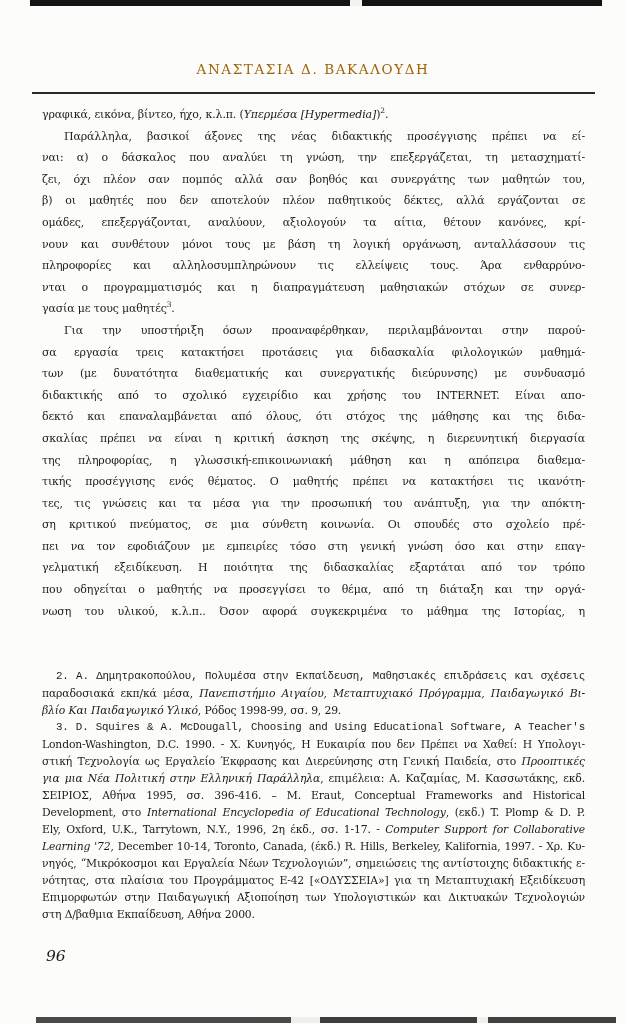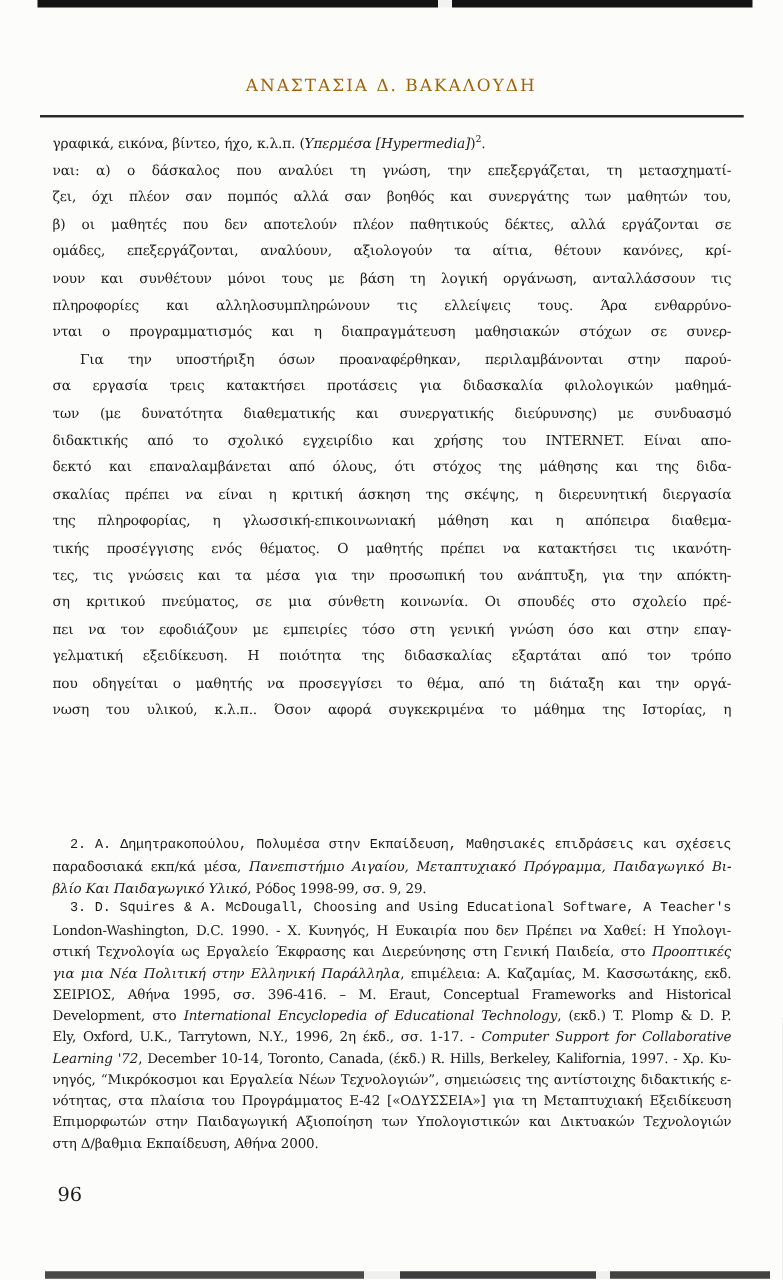--- a/index.html
+++ b/index.html
@@ -31,41 +31,43 @@
   }
   .bodytext .line{height:21.6px;}
   .footnotes .line{height:17px;}
   .bodytext .indent{text-indent:22px;}
   .footnotes .indent{text-indent:14px;font-family:Liberation Mono, monospace;}
   .line.plast{text-align-last:left;}
   .it{font-style:italic;}
   sup{font-size:.68em;vertical-align:super;line-height:0;}
   .pagenum{
     position:absolute;top:947px;left:46px;
-    font-size:15.5px;color:#1d1d1d;
+    font-style:italic;font-size:15.5px;color:#1d1d1d;
   }
 </style>
 </head>
 <body>
 
 <div class="page">
   <div class="scanbar top"></div>
 
   <div class="author">ΑΝΑΣΤΑΣΙΑ Δ. ΒΑΚΑΛΟΥΔΗ</div>
   <div class="rule"></div>
 
   <div class="bodytext">
       <div class="line plast"><span>γραφικά, εικόνα, βίντεο, ήχο, κ.λ.π. (</span><span class="it">Υπερμέσα [Hypermedia]</span><span>)</span><sup>2</sup><span>.</span></div>
+      <div class="line indent"><span>Παράλληλα, βασικοί άξονες της νέας διδακτικής προσέγγισης πρέπει να εί-</span></div>
       <div class="line"><span>ναι: α) ο δάσκαλος που αναλύει τη γνώση, την επεξεργάζεται, τη μετασχηματί-</span></div>
       <div class="line"><span>ζει, όχι πλέον σαν πομπός αλλά σαν βοηθός και συνεργάτης των μαθητών του,</span></div>
       <div class="line"><span>β) οι μαθητές που δεν αποτελούν πλέον παθητικούς δέκτες, αλλά εργάζονται σε</span></div>
       <div class="line"><span>ομάδες, επεξεργάζονται, αναλύουν, αξιολογούν τα αίτια, θέτουν κανόνες, κρί-</span></div>
       <div class="line"><span>νουν και συνθέτουν μόνοι τους με βάση τη λογική οργάνωση, ανταλλάσσουν τις</span></div>
       <div class="line"><span>πληροφορίες και αλληλοσυμπληρώνουν τις ελλείψεις τους. Άρα ενθαρρύνο-</span></div>
       <div class="line"><span>νται ο προγραμματισμός και η διαπραγμάτευση μαθησιακών στόχων σε συνερ-</span></div>
+      <div class="line plast"><span>γασία με τους μαθητές</span><sup>3</sup><span>.</span></div>
       <div class="line indent"><span>Για την υποστήριξη όσων προαναφέρθηκαν, περιλαμβάνονται στην παρού-</span></div>
       <div class="line"><span>σα εργασία τρεις κατακτήσει προτάσεις για διδασκαλία φιλολογικών μαθημά-</span></div>
       <div class="line"><span>των (με δυνατότητα διαθεματικής και συνεργατικής διεύρυνσης) με συνδυασμό</span></div>
       <div class="line"><span>διδακτικής από το σχολικό εγχειρίδιο και χρήσης του INTERNET. Είναι απο-</span></div>
       <div class="line"><span>δεκτό και επαναλαμβάνεται από όλους, ότι στόχος της μάθησης και της διδα-</span></div>
       <div class="line"><span>σκαλίας πρέπει να είναι η κριτική άσκηση της σκέψης, η διερευνητική διεργασία</span></div>
       <div class="line"><span>της πληροφορίας, η γλωσσική-επικοινωνιακή μάθηση και η απόπειρα διαθεμα-</span></div>
       <div class="line"><span>τικής προσέγγισης ενός θέματος. Ο μαθητής πρέπει να κατακτήσει τις ικανότη-</span></div>
       <div class="line"><span>τες, τις γνώσεις και τα μέσα για την προσωπική του ανάπτυξη, για την απόκτη-</span></div>
       <div class="line"><span>ση κριτικού πνεύματος, σε μια σύνθετη κοινωνία. Οι σπουδές στο σχολείο πρέ-</span></div>

